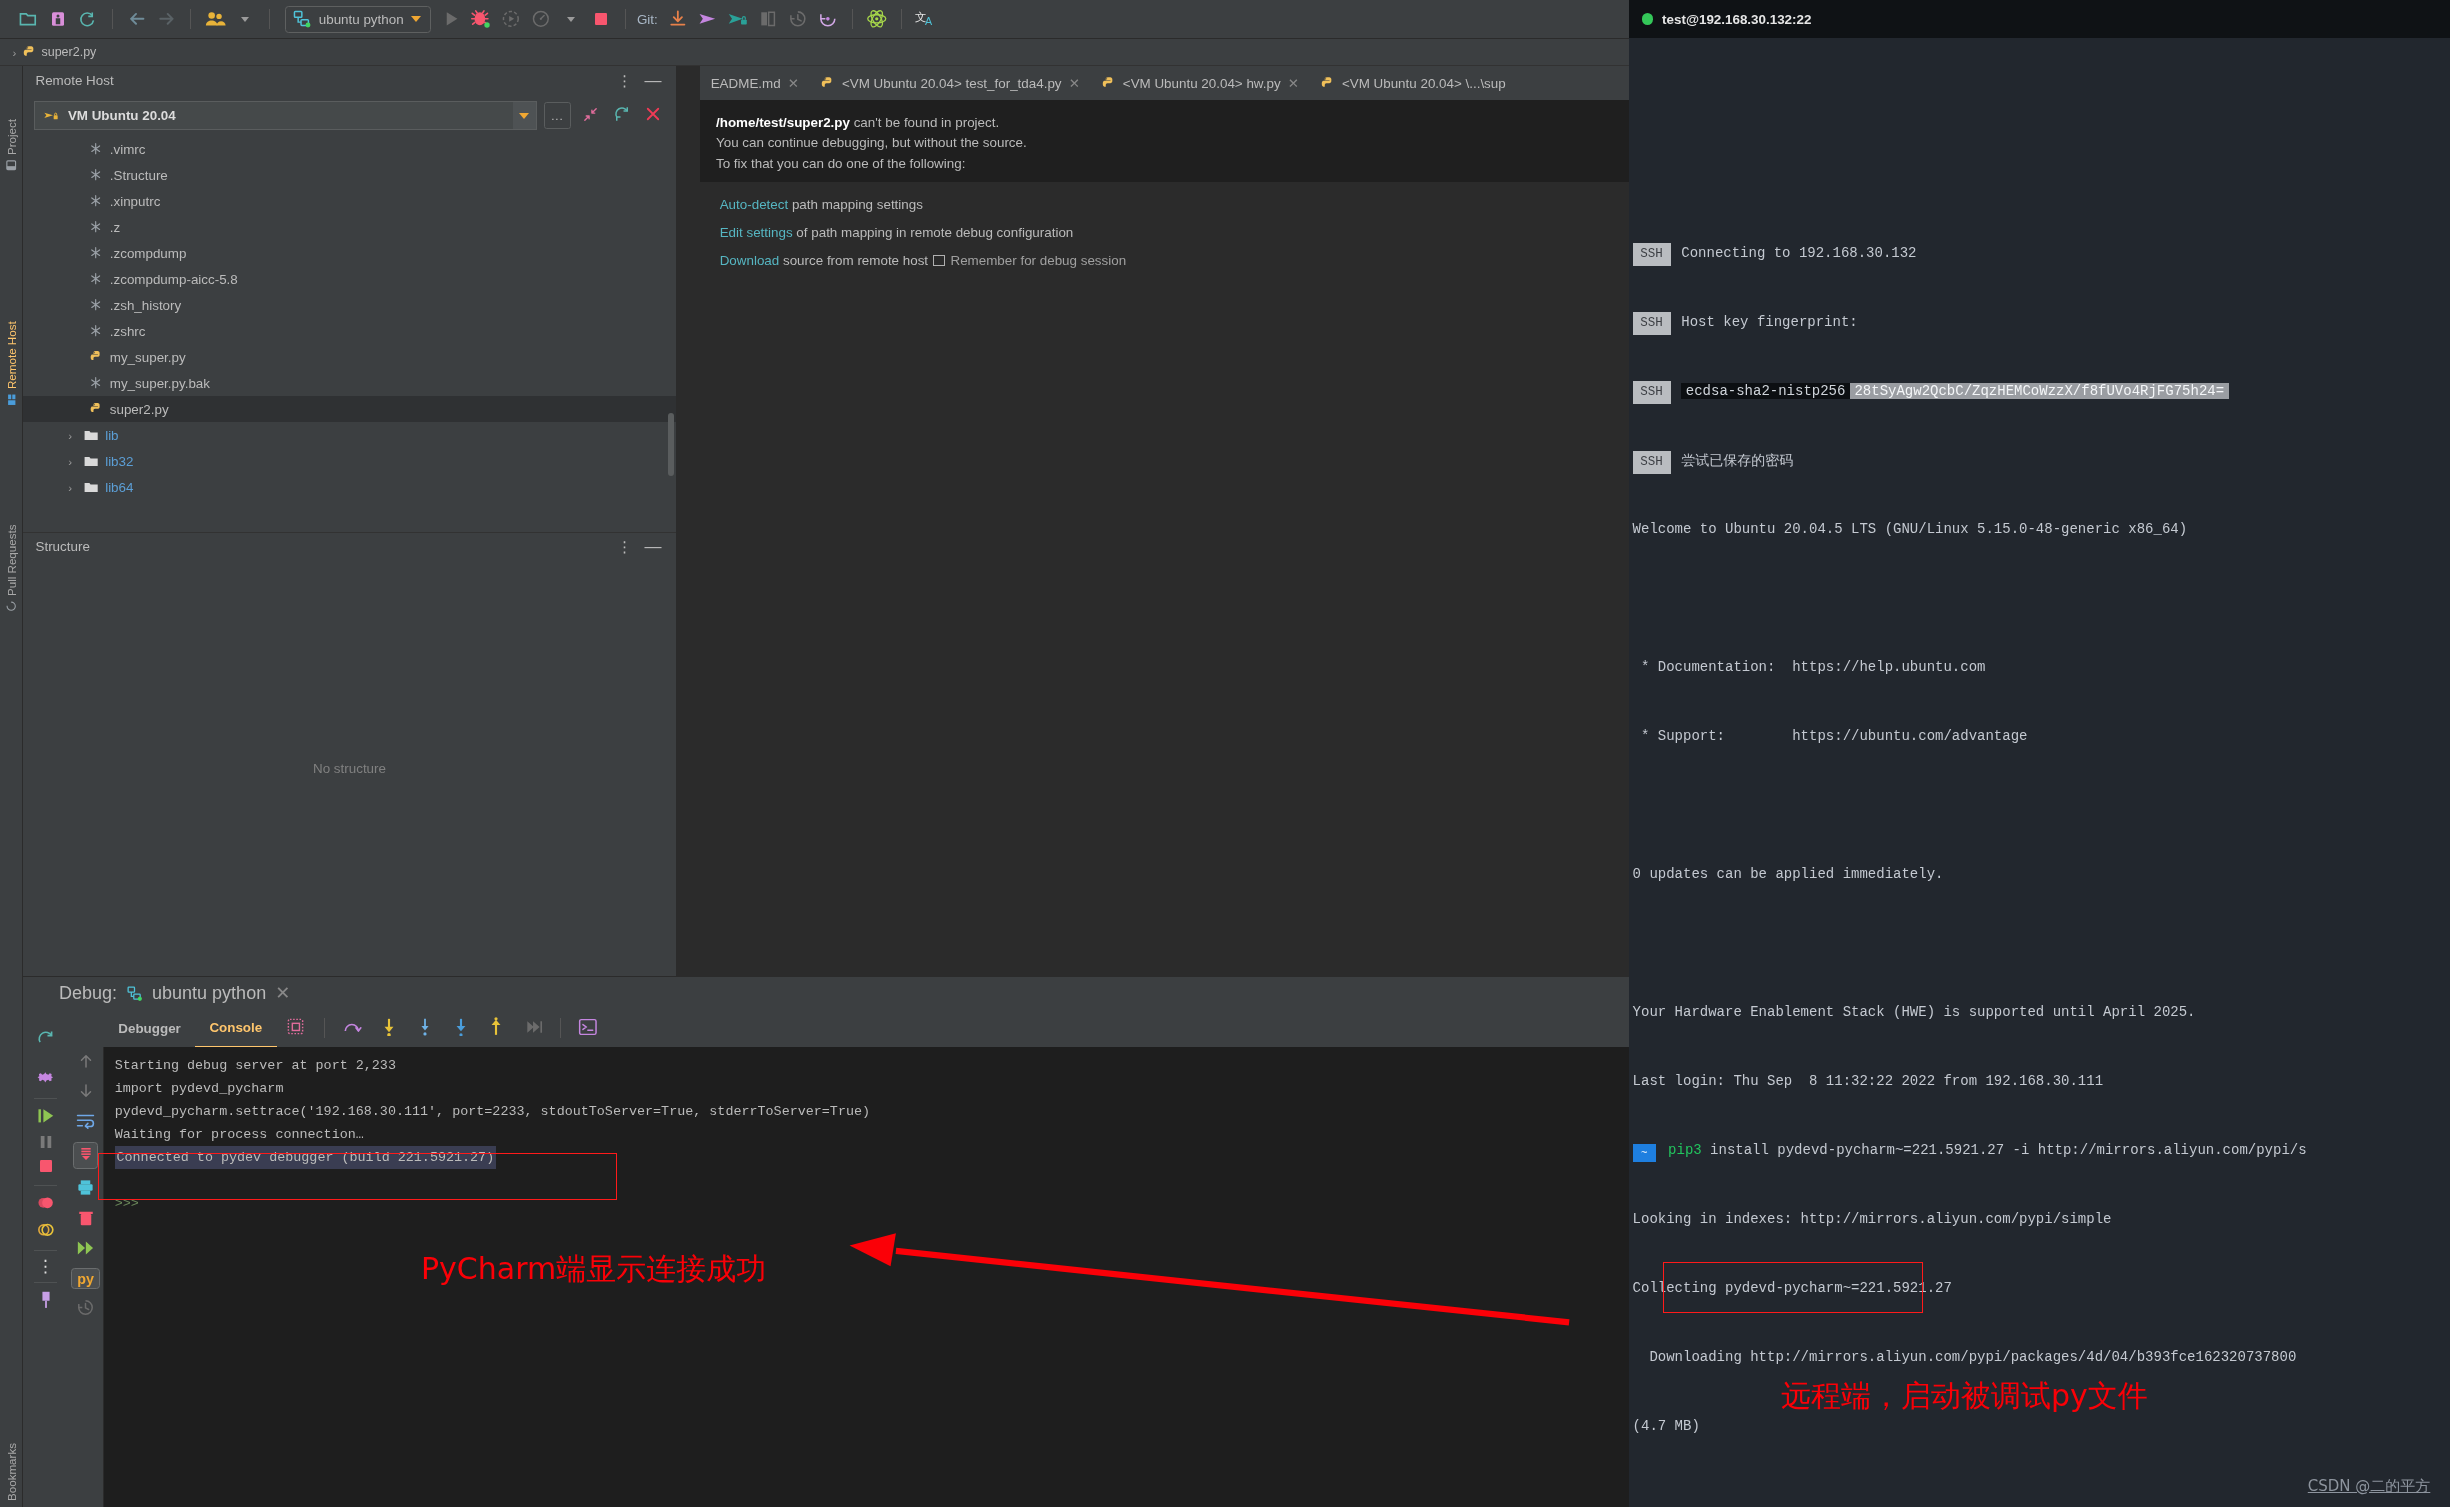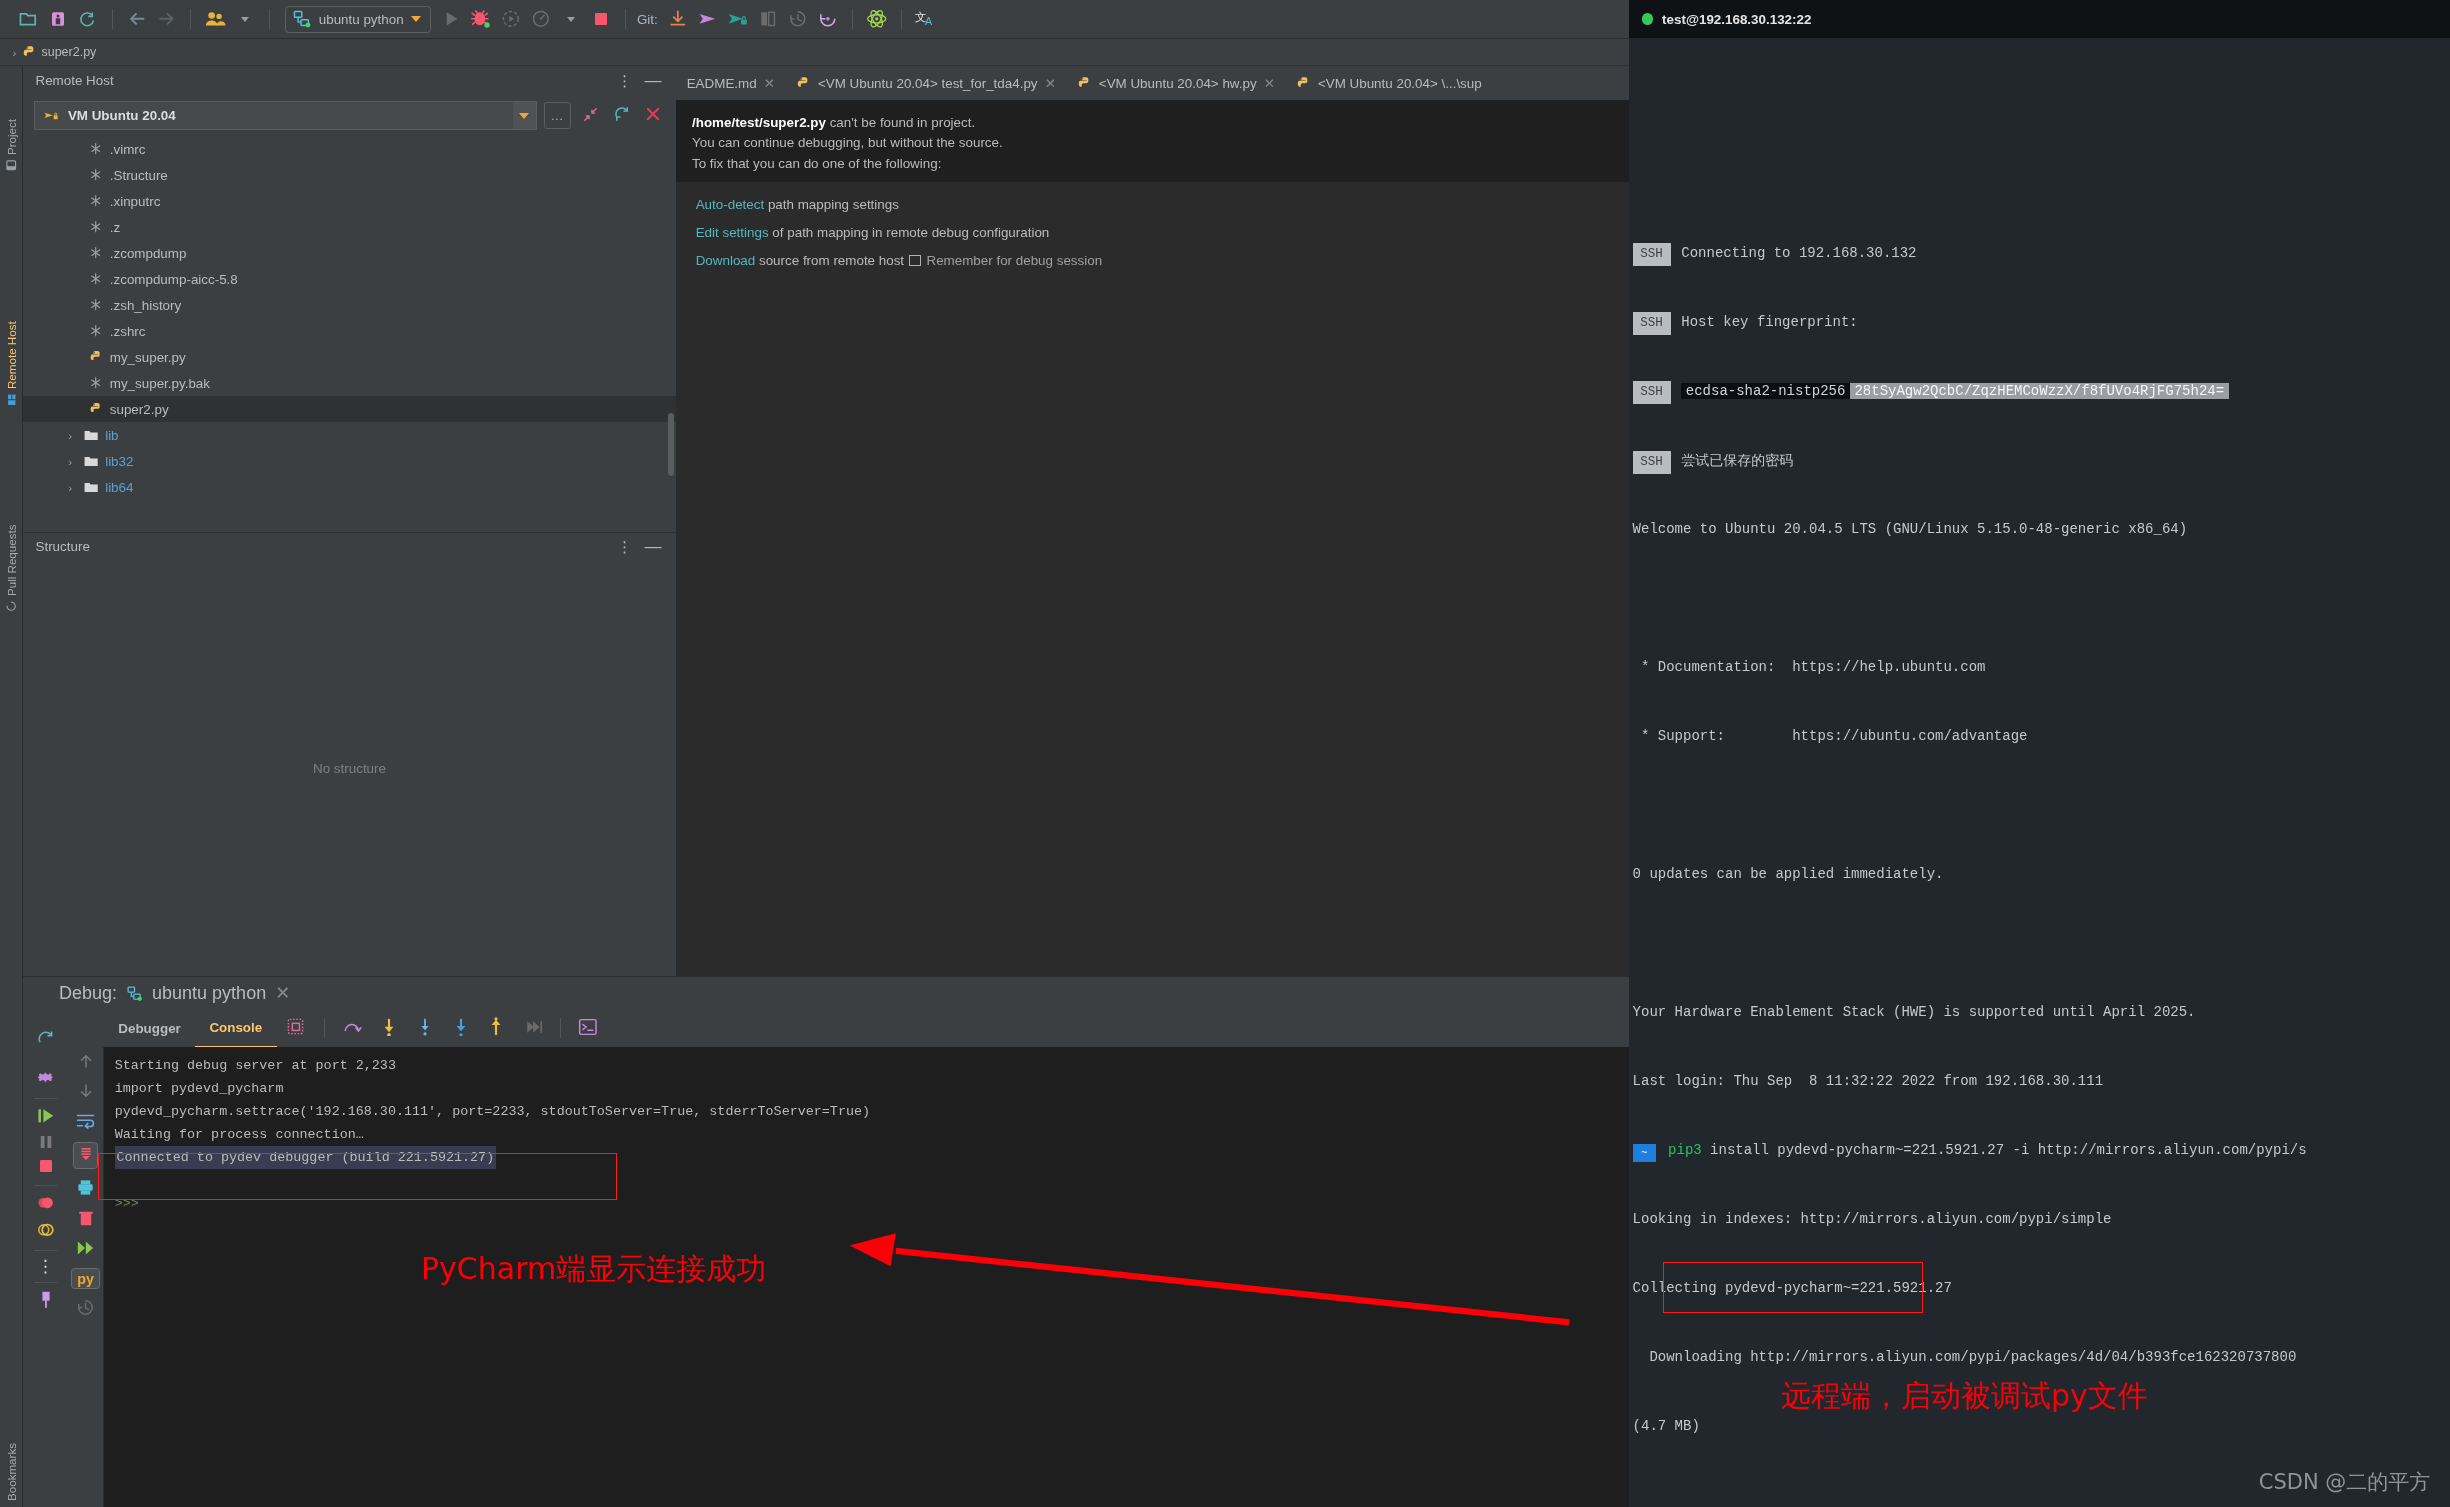--- a/index.html
+++ b/index.html
@@ -127,20 +127,21 @@
   .st-body {
     position: absolute; left: 0; right: 0; top: 27px; bottom: 0;
     display: flex; align-items: center; justify-content: center;
     color: #808080; font-size: 13.4px;
   }
 
   
   .editor {
     position: absolute; left: 676px; top: 66px; right: 0; height: 913px;
     background: #2b2b2b;
+    padding-left: 24px;
   }
   .tabbar {
     height: 34px; background: #3c3f41; display: flex; align-items: center;
     overflow: hidden;
   }
   .etab {
     display: flex; align-items: center; gap: 7.2px; height: 34px;
     padding: 0 10.7px; font-size: 13.4px; color: #bbbbbb; white-space: nowrap;
   }
   .etab .x { color: #888; font-size: 13.4px; }
@@ -243,21 +244,21 @@
     color: #ffffff; text-align: center; font-size: 10.7px; line-height: 18px;
     vertical-align: -2.7px; margin-right: 12.5px;
   }
   .grn { color: #22c55e; }
   .redbox2 {
     position: absolute; left: 1663px; top: 1262px; width: 260px; height: 51px;
     border: 1.8px solid #ff1a1a; pointer-events: none;
   }
   .watermark {
     position: absolute; right: 19.7px; bottom: 12.5px;
-    color: #8d949e; font-size: 21px; font-family: "DejaVu Sans", sans-serif;
+    color: #8d949e; font-size: 15px; font-family: "DejaVu Sans", sans-serif; text-decoration: underline;
   }
 
   
   .vscroll {
     position: absolute; right: 1.8px; width: 6.3px; background: #5a5d5e; border-radius: 3.6px;
   }
 </style>
 </head>
 <body>
 

